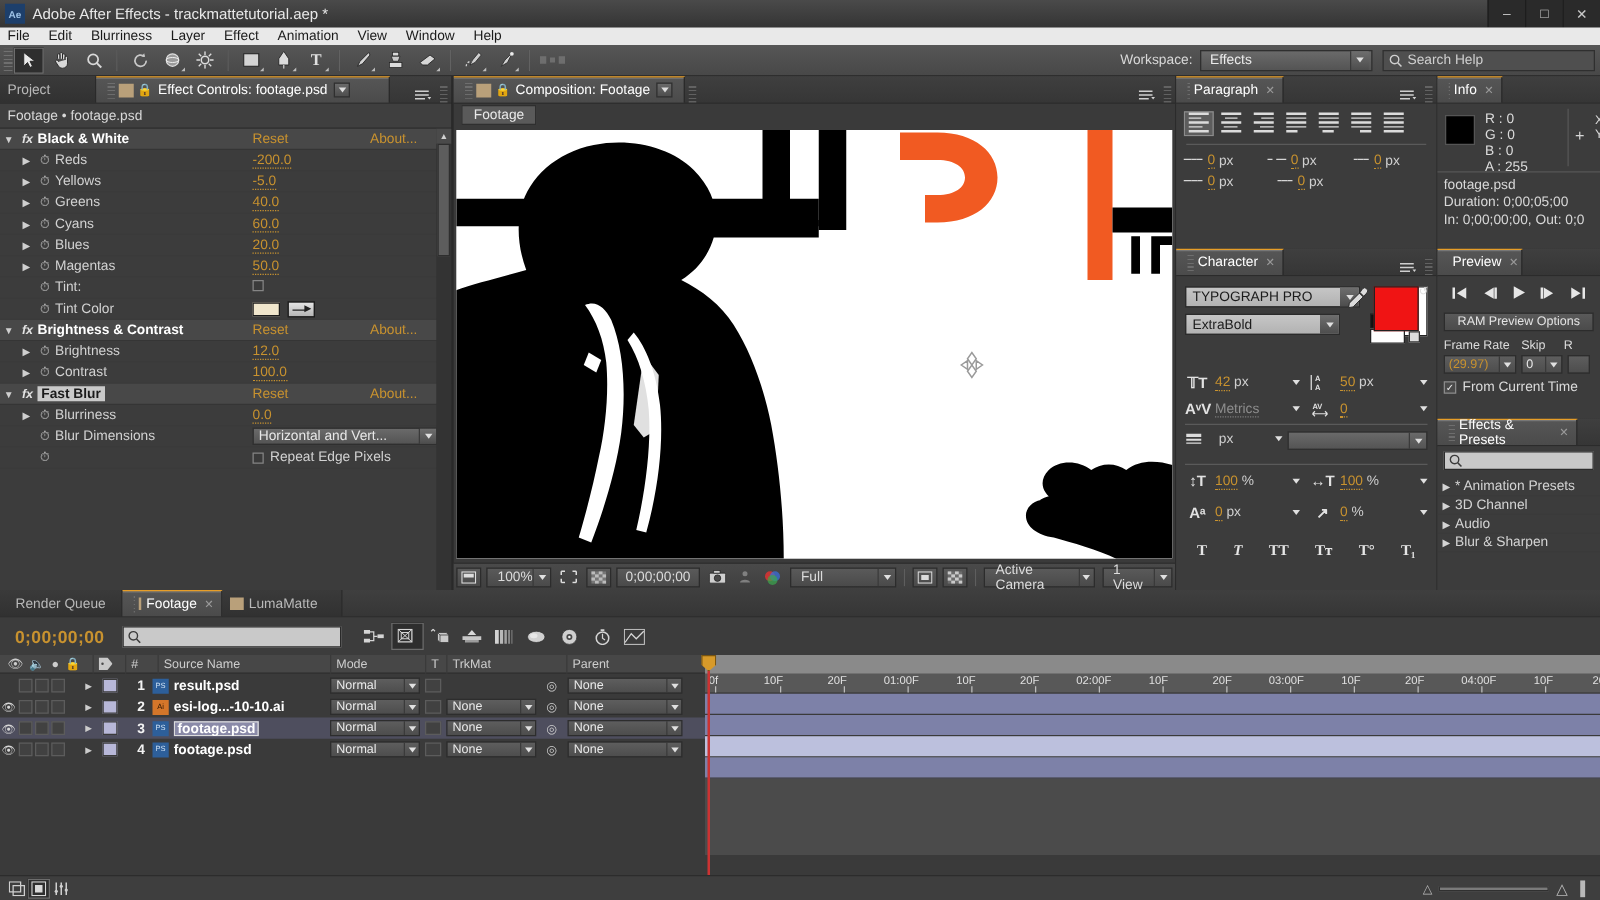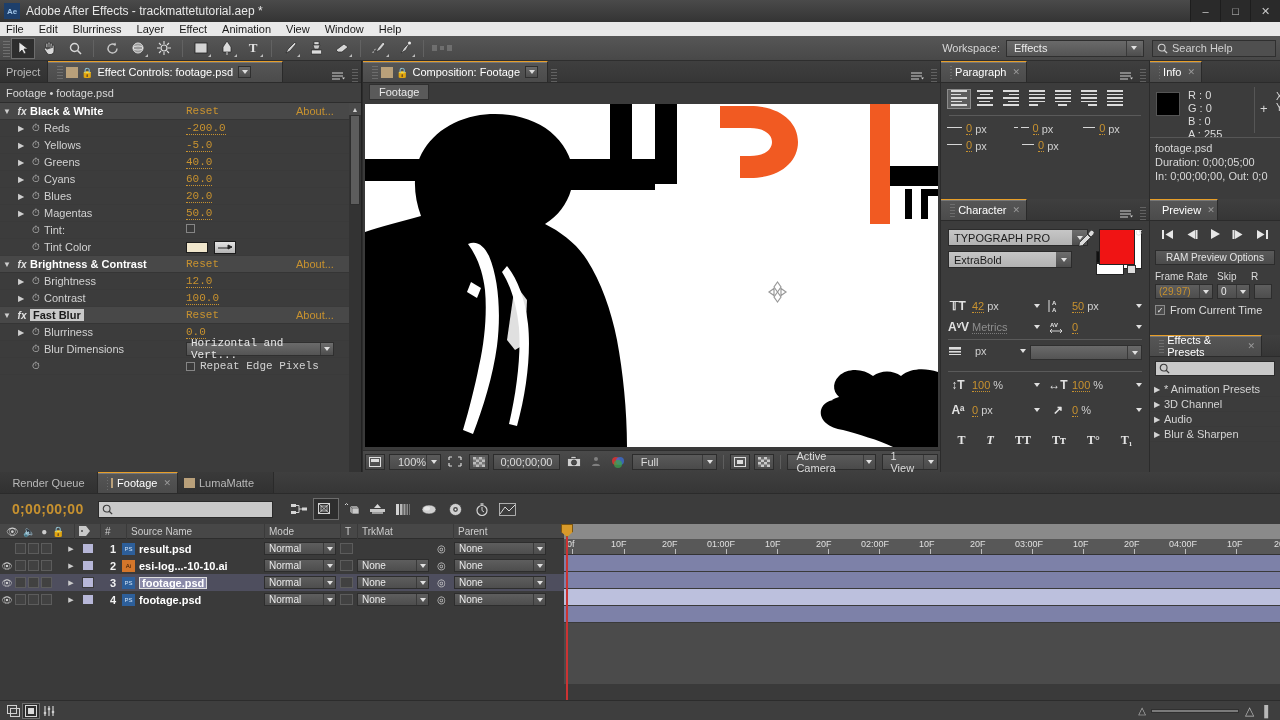--- a/index.html
+++ b/index.html
@@ -32,21 +32,21 @@
   .tsep { width:1px; height:17px; background:#3a3a3a; margin:0 5px; border-right:1px solid #626262; }
   .tbtn .crn { position:absolute; right:2px; bottom:2px; width:0;height:0;
     border-left:3px solid transparent; border-bottom:3px solid #bcbcbc; }
   #wsarea { margin-left:auto; display:flex; align-items:center; padding-right:4px; }
   #wsarea .lbl { color:#d8d8d8; margin-right:6px; font-size:11px; }
   .drop { background:linear-gradient(#6a6a6a,#545454); border:1px solid #2f2f2f; height:17px;
     display:flex; align-items:center; color:#ececec; padding:0 2px 0 7px; font-size:11px; }
   .drop .arw { margin-left:auto; width:15px; height:15px; background:linear-gradient(#6e6e6e,#4d4d4d);
     display:flex; align-items:center; justify-content:center; border-left:1px solid #3a3a3a; }
   .arwtri { width:0;height:0;border-left:3.5px solid transparent;border-right:3.5px solid transparent;border-top:4px solid #e0e0e0; }
-  #helpbox { width:124px; height:17px; background:#4f4f4f; border:1px solid #2f2f2f;
+  #helpbox { width:170px; height:17px; background:#4f4f4f; border:1px solid #2f2f2f;
     display:flex; align-items:center; padding-left:4px; margin-left:8px; color:#cfcfcf; }
 
   
   .panel { position:absolute; background:#3a3a3a; }
   .ptabrow { height:22px; background:linear-gradient(#3f3f3f,#363636); display:flex; align-items:flex-end;
      border-bottom:1px solid #2b2b2b; }
   .ptab { height:21px; display:flex; align-items:center; padding:0 6px; font-size:11px; color:#b9b9b9;
      background:linear-gradient(#3a3a3a,#313131); border-right:1px solid #2a2a2a; position:relative; }
   .ptab.act { background:linear-gradient(#565656,#4b4b4b); color:#ffffff; border-top:1px solid #e79e28;
      box-shadow:inset 0 1px 0 #777; }
@@ -61,21 +61,21 @@
      color:#d8d8d8; border-bottom:1px solid #2d2d2d; }
   #ec .body { position:absolute; left:0; top:42px; right:0; bottom:0; background:#3c3c3c; overflow:hidden; }
   .efxhdr { height:17px; display:flex; align-items:center; background:#484848; border-bottom:1px solid #353535; }
   .efxrow { height:17px; display:flex; align-items:center; border-bottom:1px solid #3a3a3a; }
   .tw { width:14px; text-align:center; color:#cfcfcf; font-size:8px; }
   .fxbadge { font-style:italic; font-weight:bold; color:#e2e2e2; width:16px; text-align:center; font-size:10px;}
   .efxname { font-weight:bold; color:#ffffff; font-size:11px; }
   .efxname.selbg { background:#c9c9c9; color:#1a1a1a; padding:0 3px; }
   .stopw { width:16px; text-align:center; color:#c2c2c2; font-size:10px; }
   .pname { color:#d2d2d2; font-size:11px; }
-  .valcol { position:absolute; left:186px;font-family:Liberation Mono, monospace; }
+  .valcol { position:absolute; left:202px; }
   .aboutcol { position:absolute; left:296px; }
   .vlink { color:#c8922f; font-size:11px; border-bottom:1px dotted #c8922f; cursor:pointer; }
   .reset { color:#c8922f; font-size:11px; }
   .chk { width:9px;height:9px;border:1px solid #858585;background:#3a3a3a;display:inline-block; }
   .swatch { width:22px;height:11px;background:#f0e6cc;border:1px solid #1c1c1c; }
   .eyed { width:22px;height:13px;background:linear-gradient(#e4e4e4,#b5b5b5);border:1px solid #1c1c1c;
      display:flex;align-items:center;justify-content:center;font-size:8px;color:#222; }
   .ddsmall { height:14px;background:linear-gradient(#6a6a6a,#545454);border:1px solid #2f2f2f;
      display:flex;align-items:center;color:#e8e8e8;padding-left:4px;font-size:11px; }
   #ecscroll { position:absolute; right:0; top:42px; width:12px; bottom:0; background:#333; }
@@ -315,21 +315,21 @@
           <circle cx="5.5" cy="5.5" r="4" fill="none" stroke="#d0d0d0" stroke-width="1.3"></circle>
           <line x1="8.5" y1="8.5" x2="12" y2="12" stroke="#d0d0d0" stroke-width="1.5"></line>
         </svg>
       <span>Search Help</span>
     </div>
   </div>
 </div>
 
 <div class="panel" id="ec">
   <div class="ptabrow">
-    <div class="ptab" style="width:48px">
+    <div class="ptab" style="width:77px">
       <span>Project</span>
     </div>
     <div class="ptab act" style="width:235px">
       <span class="pgrip"></span>
       <span style="width:12px;height:11px;background:#b9a07a;display:inline-block;margin-right:3px"></span>
       <span style="margin-right:4px;color:#dcdcdc;font-size:10px">🔒</span>
       <span>Effect Controls: footage.psd</span>
       <span style="margin-left:5px;width:13px;height:12px;background:linear-gradient(#6a6a6a,#4d4d4d);border:1px solid #2f2f2f;display:flex;align-items:center;justify-content:center">
           <span class="arwtri" style="border-top-color:#ddd"></span>
         </span>

